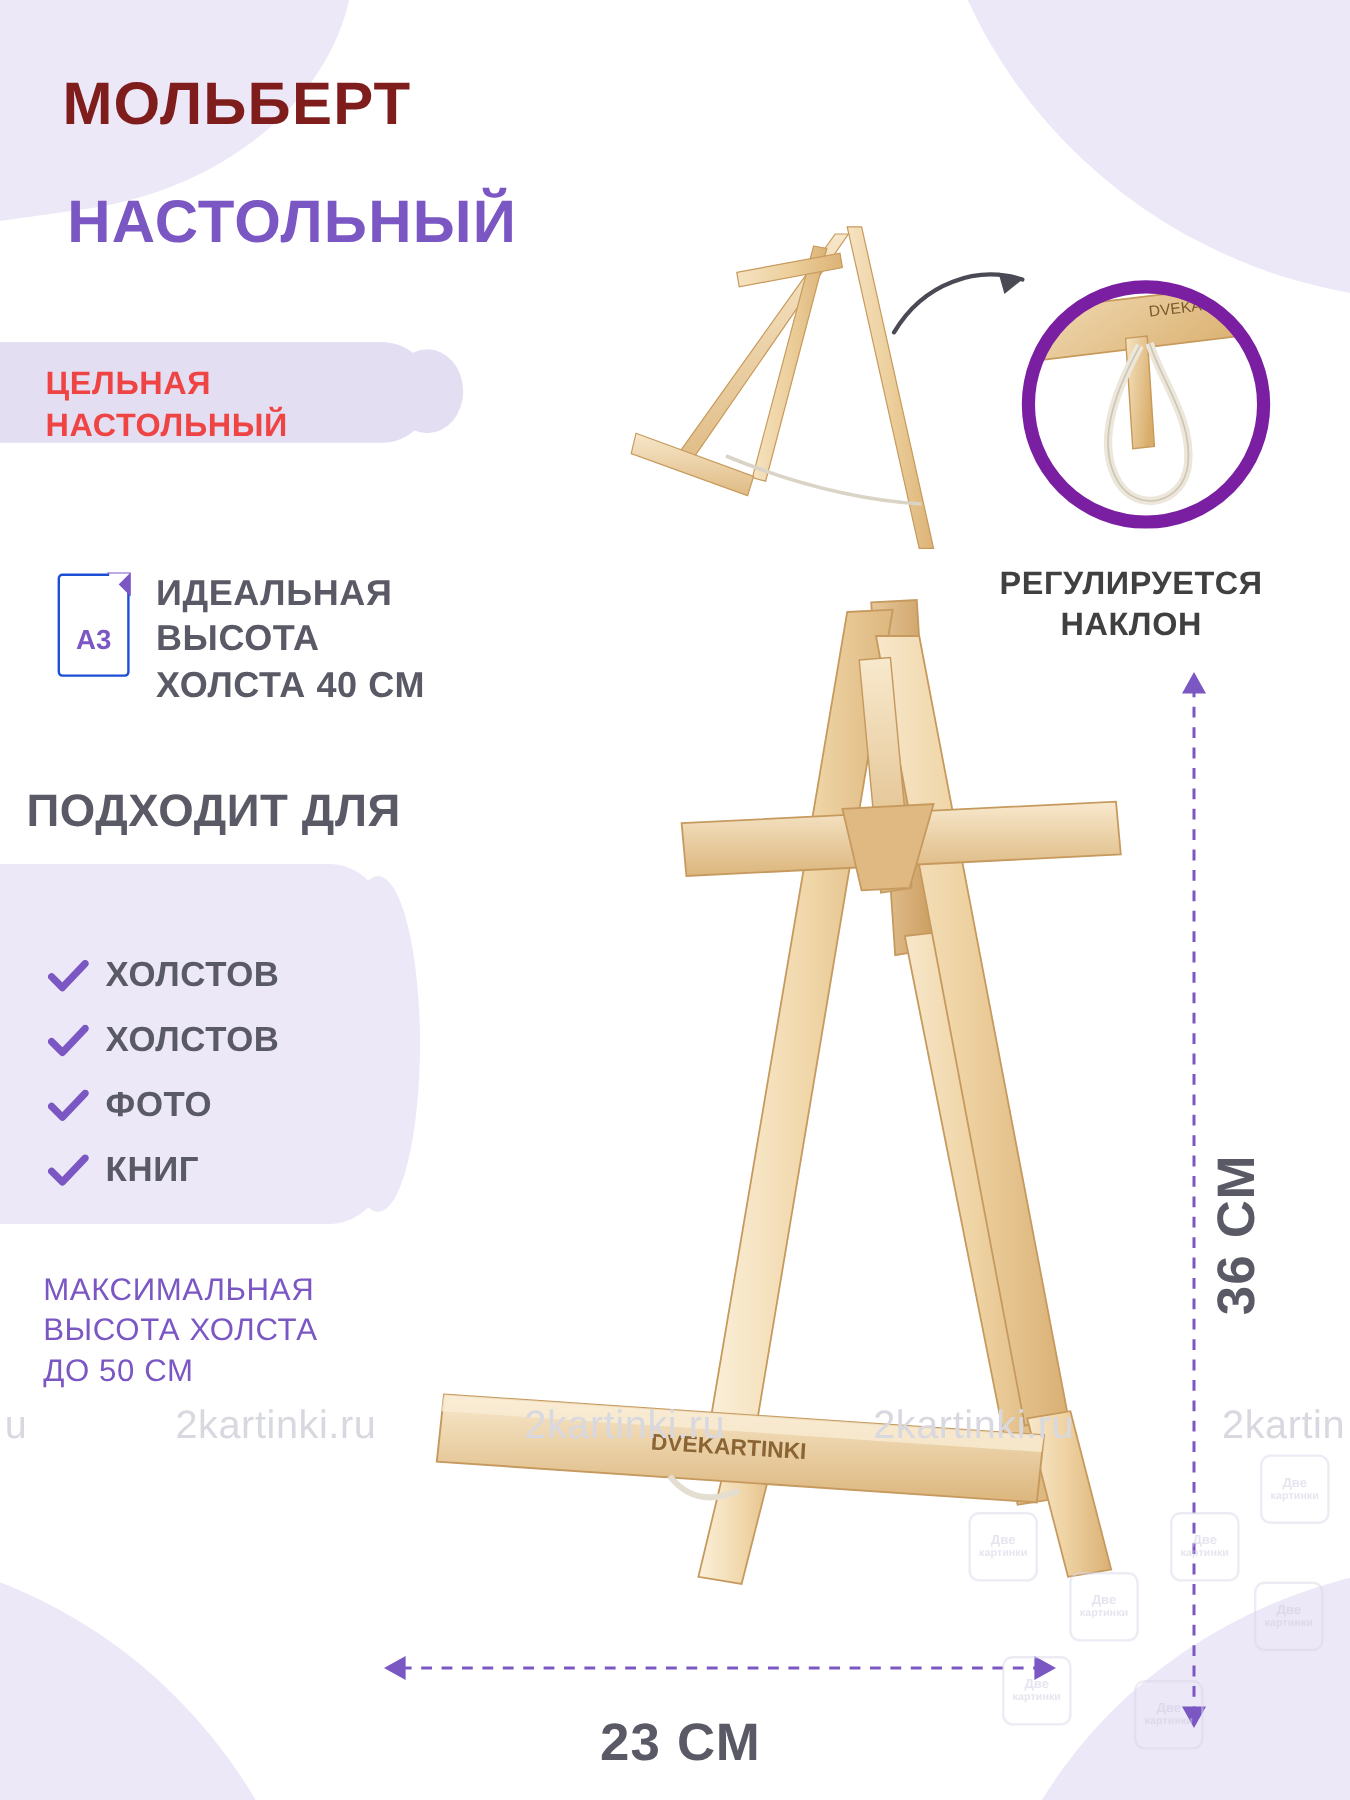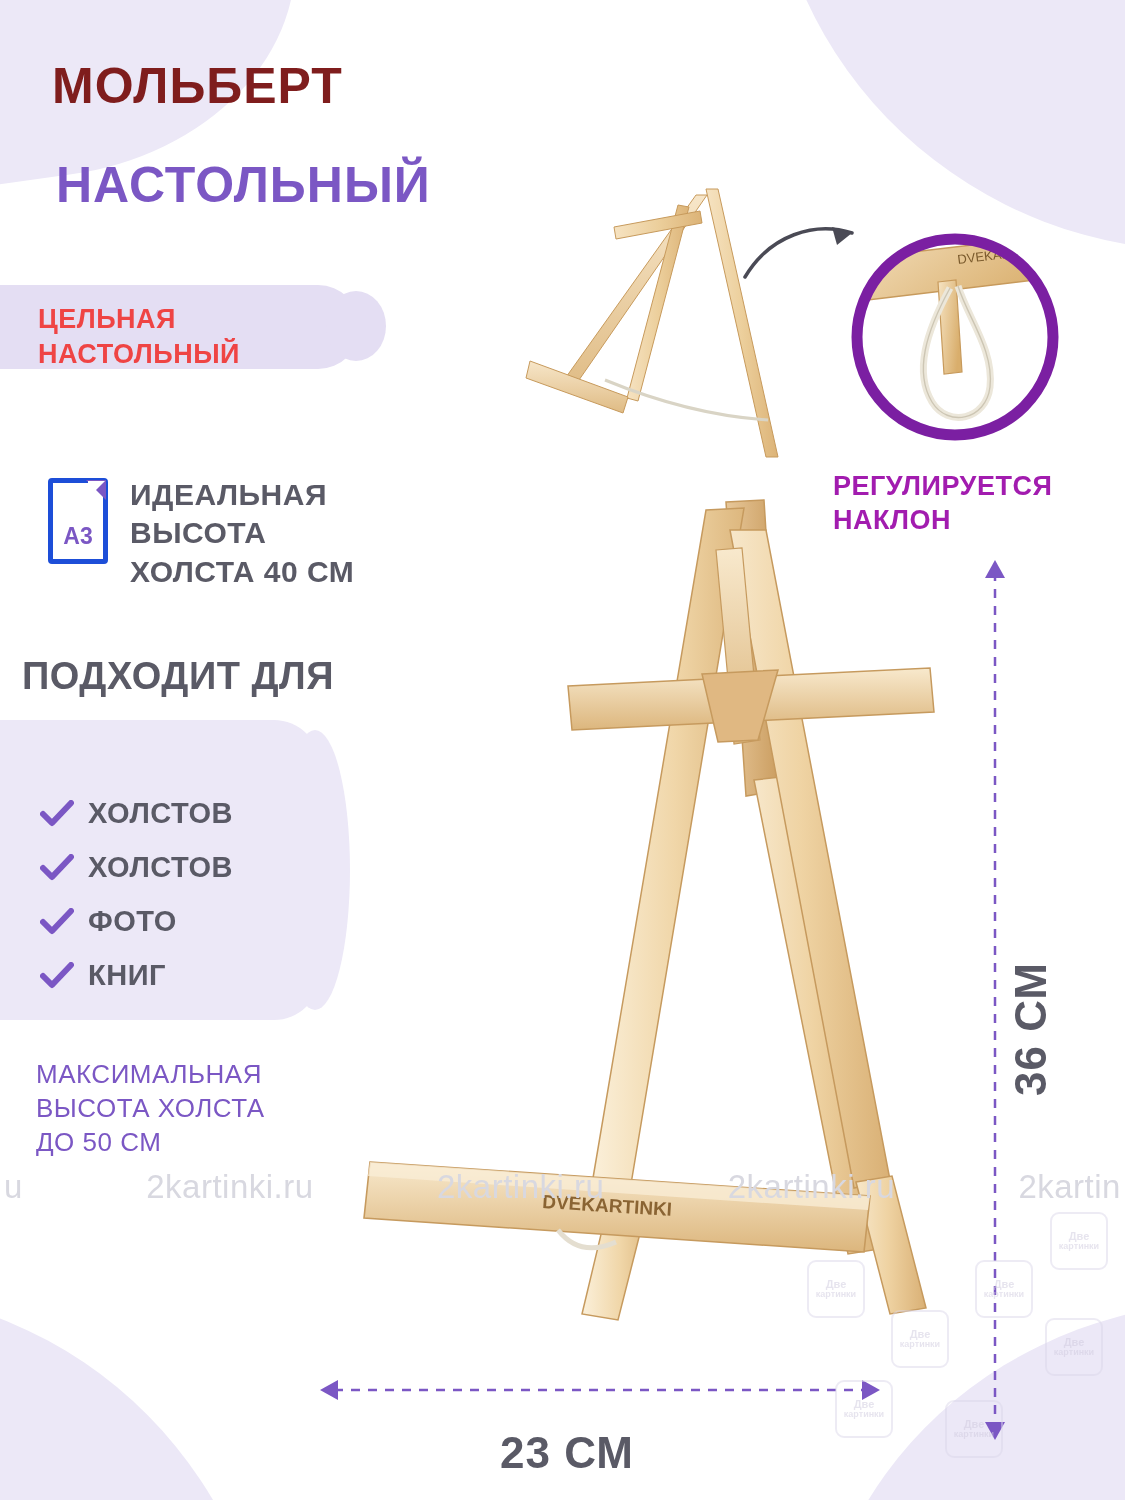--- a/index.html
+++ b/index.html
@@ -53,21 +53,21 @@
   }
   .feature-solid{
     position:absolute;left:38px;top:302px;
     font-size:27px;font-weight:bold;color:#ef4444;line-height:1.28;
     letter-spacing:0.5px;
   }
 
   
   .a3-box{
     position:absolute;left:48px;top:478px;width:60px;height:86px;
-    border:5px solid #1d4ed8;border-radius:4px;box-sizing:border-box;
+    border:2px solid #1d4ed8;border-radius:4px;box-sizing:border-box;
     background:#fff;
   }
   .a3-box .fold{
     position:absolute;right:-3px;top:-3px;width:0;height:0;
     border-left:20px solid transparent;border-top:20px solid #7b57c4;
     transform:rotate(0deg);
   }
   .a3-box .fold-inner{
     position:absolute;right:-2px;top:-2px;width:0;height:0;
     border-left:17px solid #ffffff;border-bottom:17px solid transparent;
@@ -111,22 +111,22 @@
   
   .maxh{
     position:absolute;left:36px;top:1058px;
     font-size:26px;font-weight:normal;color:#7b57c4;line-height:1.3;
     letter-spacing:0.5px;text-transform:uppercase;
   }
 
   
   .tilt-text{
     position:absolute;left:833px;top:470px;
-    font-size:27px;font-weight:bold;color:#a21caf;line-height:1.25;
-    letter-spacing:0.5px;text-align:left;
+    font-size:27px;font-weight:bold;color:#404040;line-height:1.25;
+    letter-spacing:0.5px;text-align:center;
   }
 
   
   .dim-h{
     position:absolute;left:1006px;top:962px;
     font-size:44px;font-weight:bold;color:#5a5a66;letter-spacing:1px;
     writing-mode:vertical-rl;transform:rotate(180deg);
   }
   .dim-w{
     position:absolute;left:500px;top:1428px;

